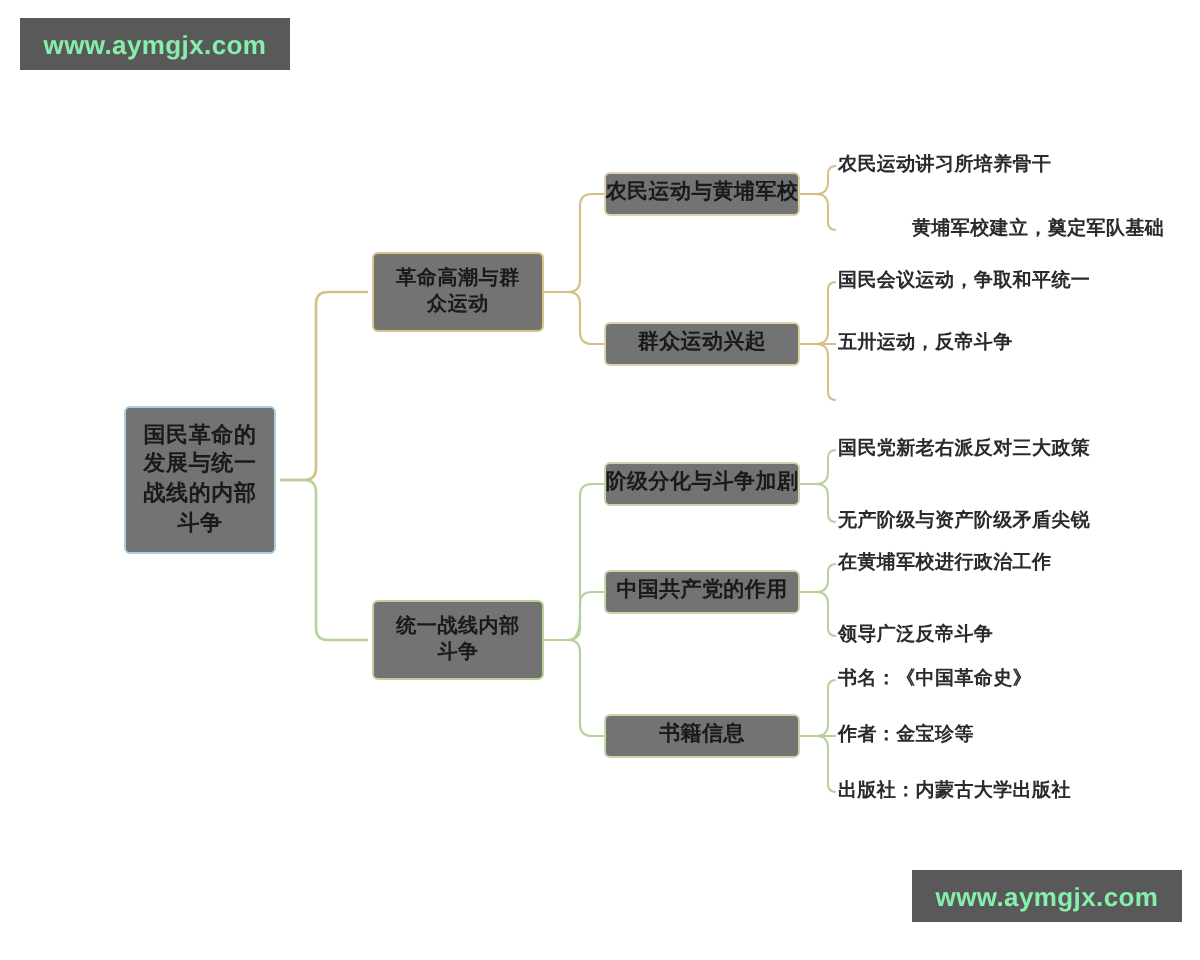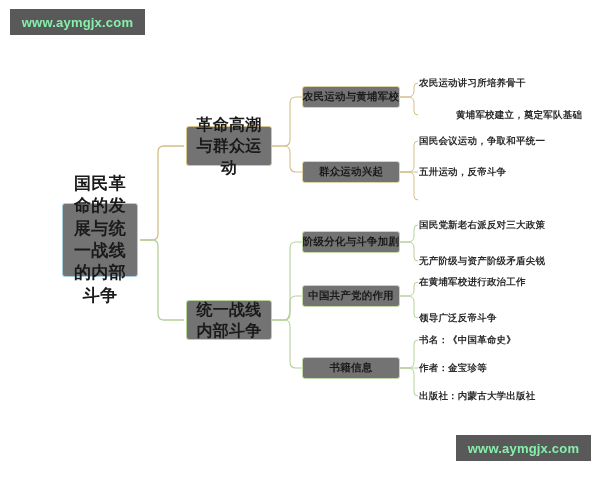--- a/index.html
+++ b/index.html
@@ -66,30 +66,30 @@
     justify-content: center;
     text-align: center;
     color: #1a1a1a;
     background: #737373;
     line-height: 1.32;
   }
 
   .node.root {
     border: 1.4px solid #a8cfe0;
     border-radius: 3px;
-    font-size: 17px;
+    font-size: 11px;
     font-weight: 700;
     padding: 5px 6px;
     letter-spacing: 0.3px;
   }
 
   .node.branch {
     border: 1.4px solid #d9c48a;
     border-radius: 3px;
-    font-size: 16px;
+    font-size: 10px;
     font-weight: 700;
     padding: 4px 6px;
     letter-spacing: 0.3px;
   }
   .node.branch.green {
     border-color: #b9d49a;
   }
 
   .node.sub {
     border: 1.1px solid #ddd2a8;

